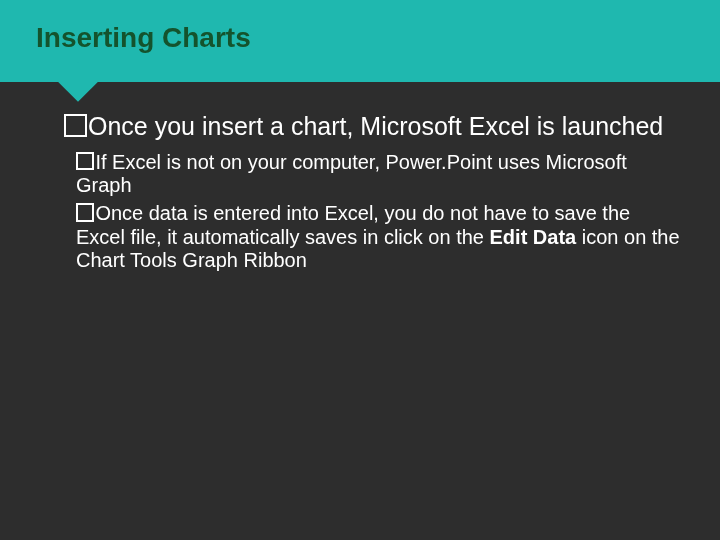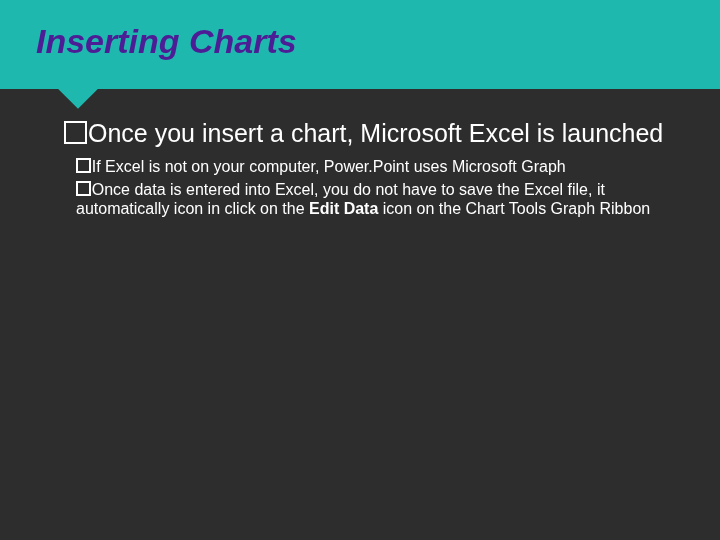--- a/index.html
+++ b/index.html
@@ -10,24 +10,23 @@
     font-family: Arial, Helvetica, sans-serif;
     color: #ffffff;
     overflow: hidden;
   }
   .header-band {
     background: #1fb8af;
     padding: 22px 0 28px 36px;
     position: relative;
   }
   .title {
-    font-size: 34px;
+    font-size: 28px;
     font-weight: bold;
-    color: #4c1d95;
-    font-style: italic;
+    color: #14532d;
   }
   .notch {
     position: absolute;
     bottom: -14px;
     left: 64px;
     width: 28px;
     height: 28px;
     background: #1fb8af;
     transform: rotate(45deg);
   }
@@ -37,21 +36,21 @@
   .main-point {
     font-size: 25px;
     line-height: 1.15;
     margin-bottom: 10px;
     padding-left: 12px;
   }
   .sub-list {
     padding-left: 24px;
   }
   .sub-point {
-    font-size: 16px;
+    font-size: 20px;
     line-height: 1.18;
     margin-bottom: 4px;
   }
   .bullet-box {
     display: inline-block;
     width: 0.92em;
     height: 0.92em;
     border: 2px solid #ffffff;
     vertical-align: -0.08em;
     margin-right: 1px;
@@ -68,16 +67,16 @@
 
 <div class="content">
   <div class="main-point">
     <span class="bullet-box"></span><span>Once you insert a chart, Microsoft Excel is launched</span>
   </div>
   <div class="sub-list">
     <div class="sub-point">
       <span class="bullet-box"></span><span>If Excel is not on your computer, Power.Point uses Microsoft Graph</span>
     </div>
     <div class="sub-point">
-      <span class="bullet-box"></span><span>Once data is entered into Excel, you do not have to save the Excel file, it automatically icon in click on the </span><span class="bold">Edit Data</span><span> icon on the Chart Tools Graph Ribbon</span>
+      <span class="bullet-box"></span><span>Once data is entered into Excel, you do not have to save the Excel file, it automatically saves in click on the </span><span class="bold">Edit Data</span><span> icon on the Chart Tools Graph Ribbon</span>
     </div>
   </div>
 </div>
 
 </body></html>

